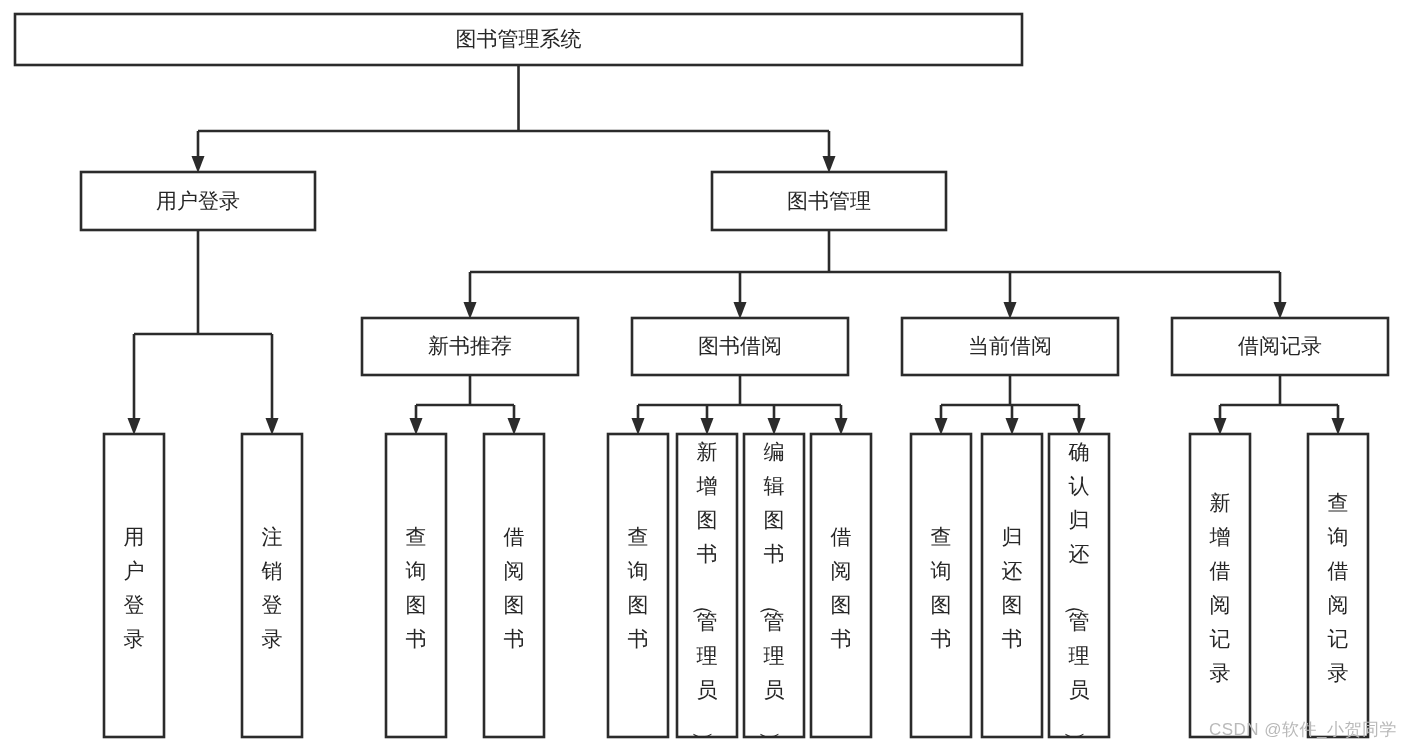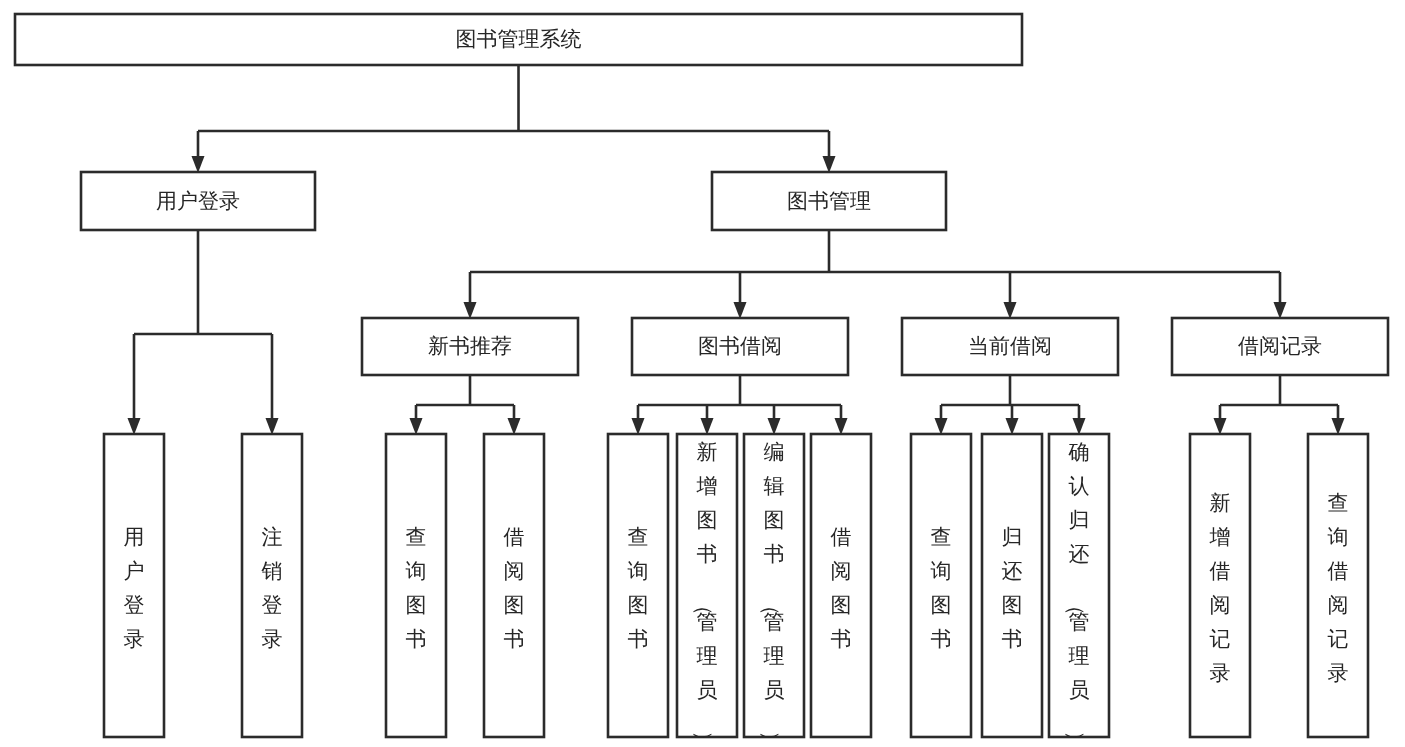--- a/index.html
+++ b/index.html
@@ -204,13 +204,14 @@
         <g>
           <rect x="1190" y="434" width="60" height="303" class="node-box"></rect>
           <text x="1220" y="509.5" class="node-label-v"><tspan x="1220" dy="0">新</tspan><tspan x="1220" dy="34">增</tspan><tspan x="1220" dy="34">借</tspan><tspan x="1220" dy="34">阅</tspan><tspan x="1220" dy="34">记</tspan><tspan x="1220" dy="34">录</tspan></text>
         </g>
         <g>
           <rect x="1308" y="434" width="60" height="303" class="node-box"></rect>
           <text x="1338" y="509.5" class="node-label-v"><tspan x="1338" dy="0">查</tspan><tspan x="1338" dy="34">询</tspan><tspan x="1338" dy="34">借</tspan><tspan x="1338" dy="34">阅</tspan><tspan x="1338" dy="34">记</tspan><tspan x="1338" dy="34">录</tspan></text>
         </g>
       </g>
   </svg>
+  <div class="watermark-text">CSDN @软件_小贺同学</div>
 </div>
 
 </body></html>

